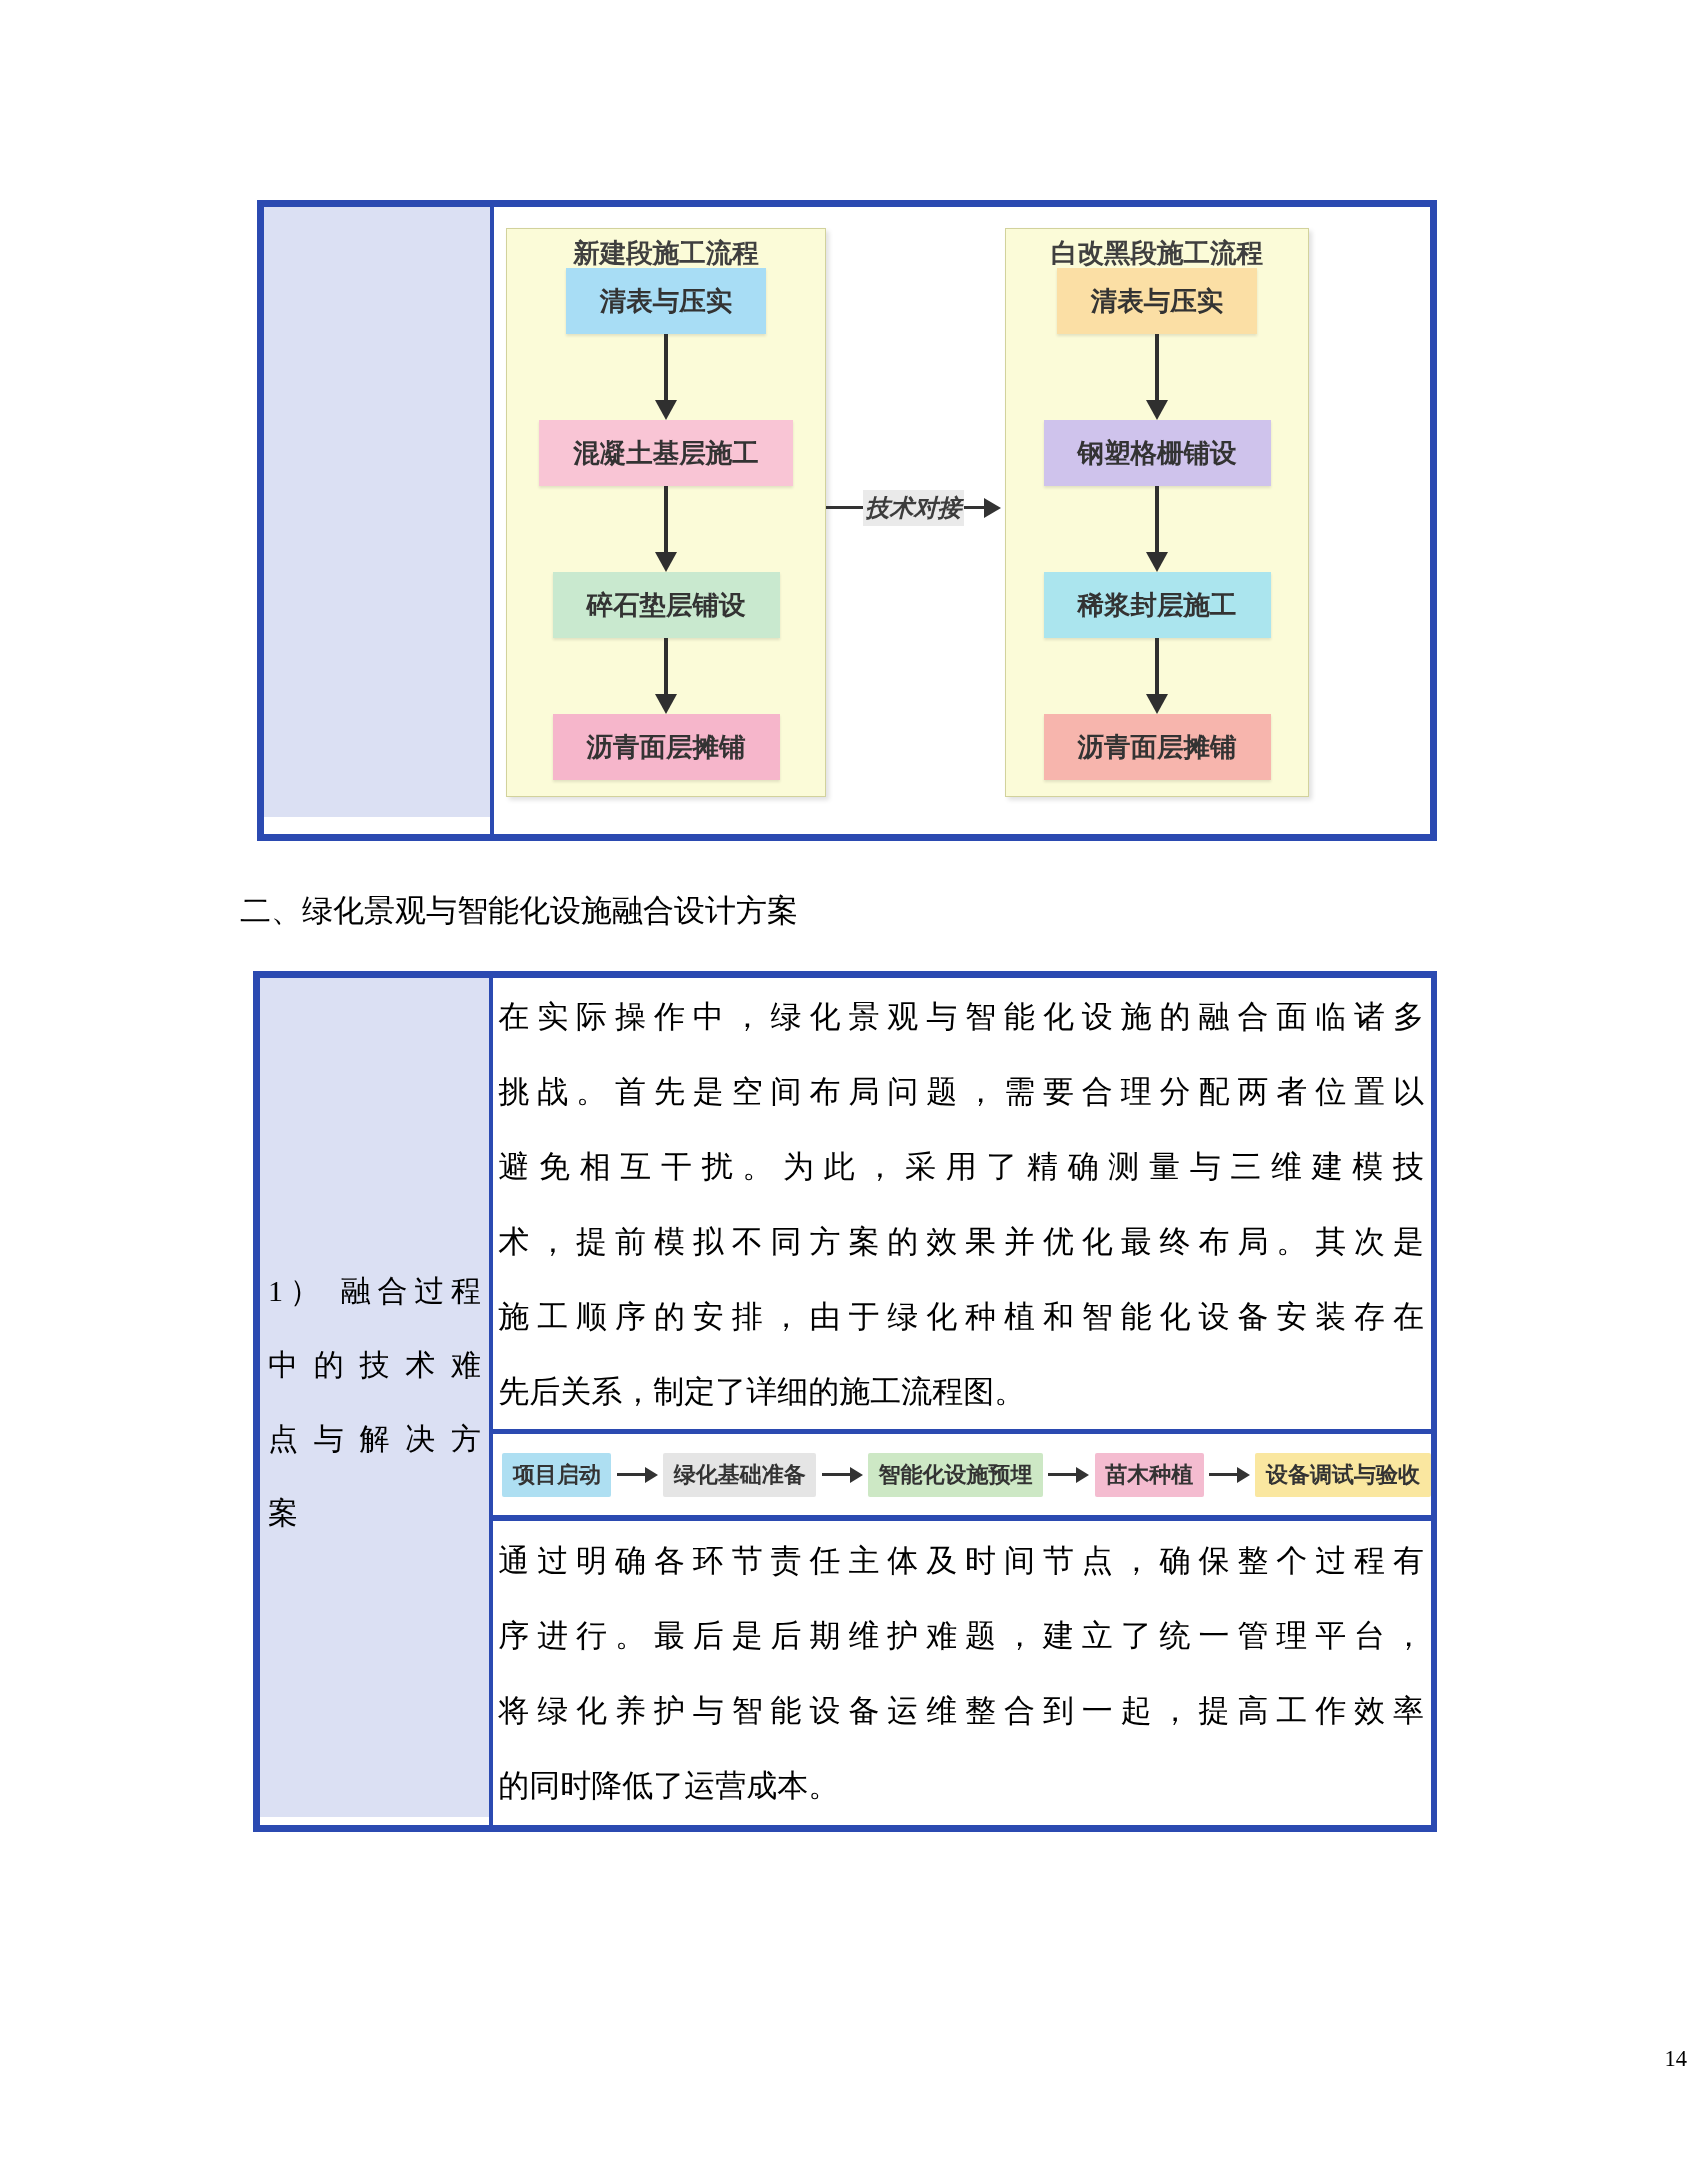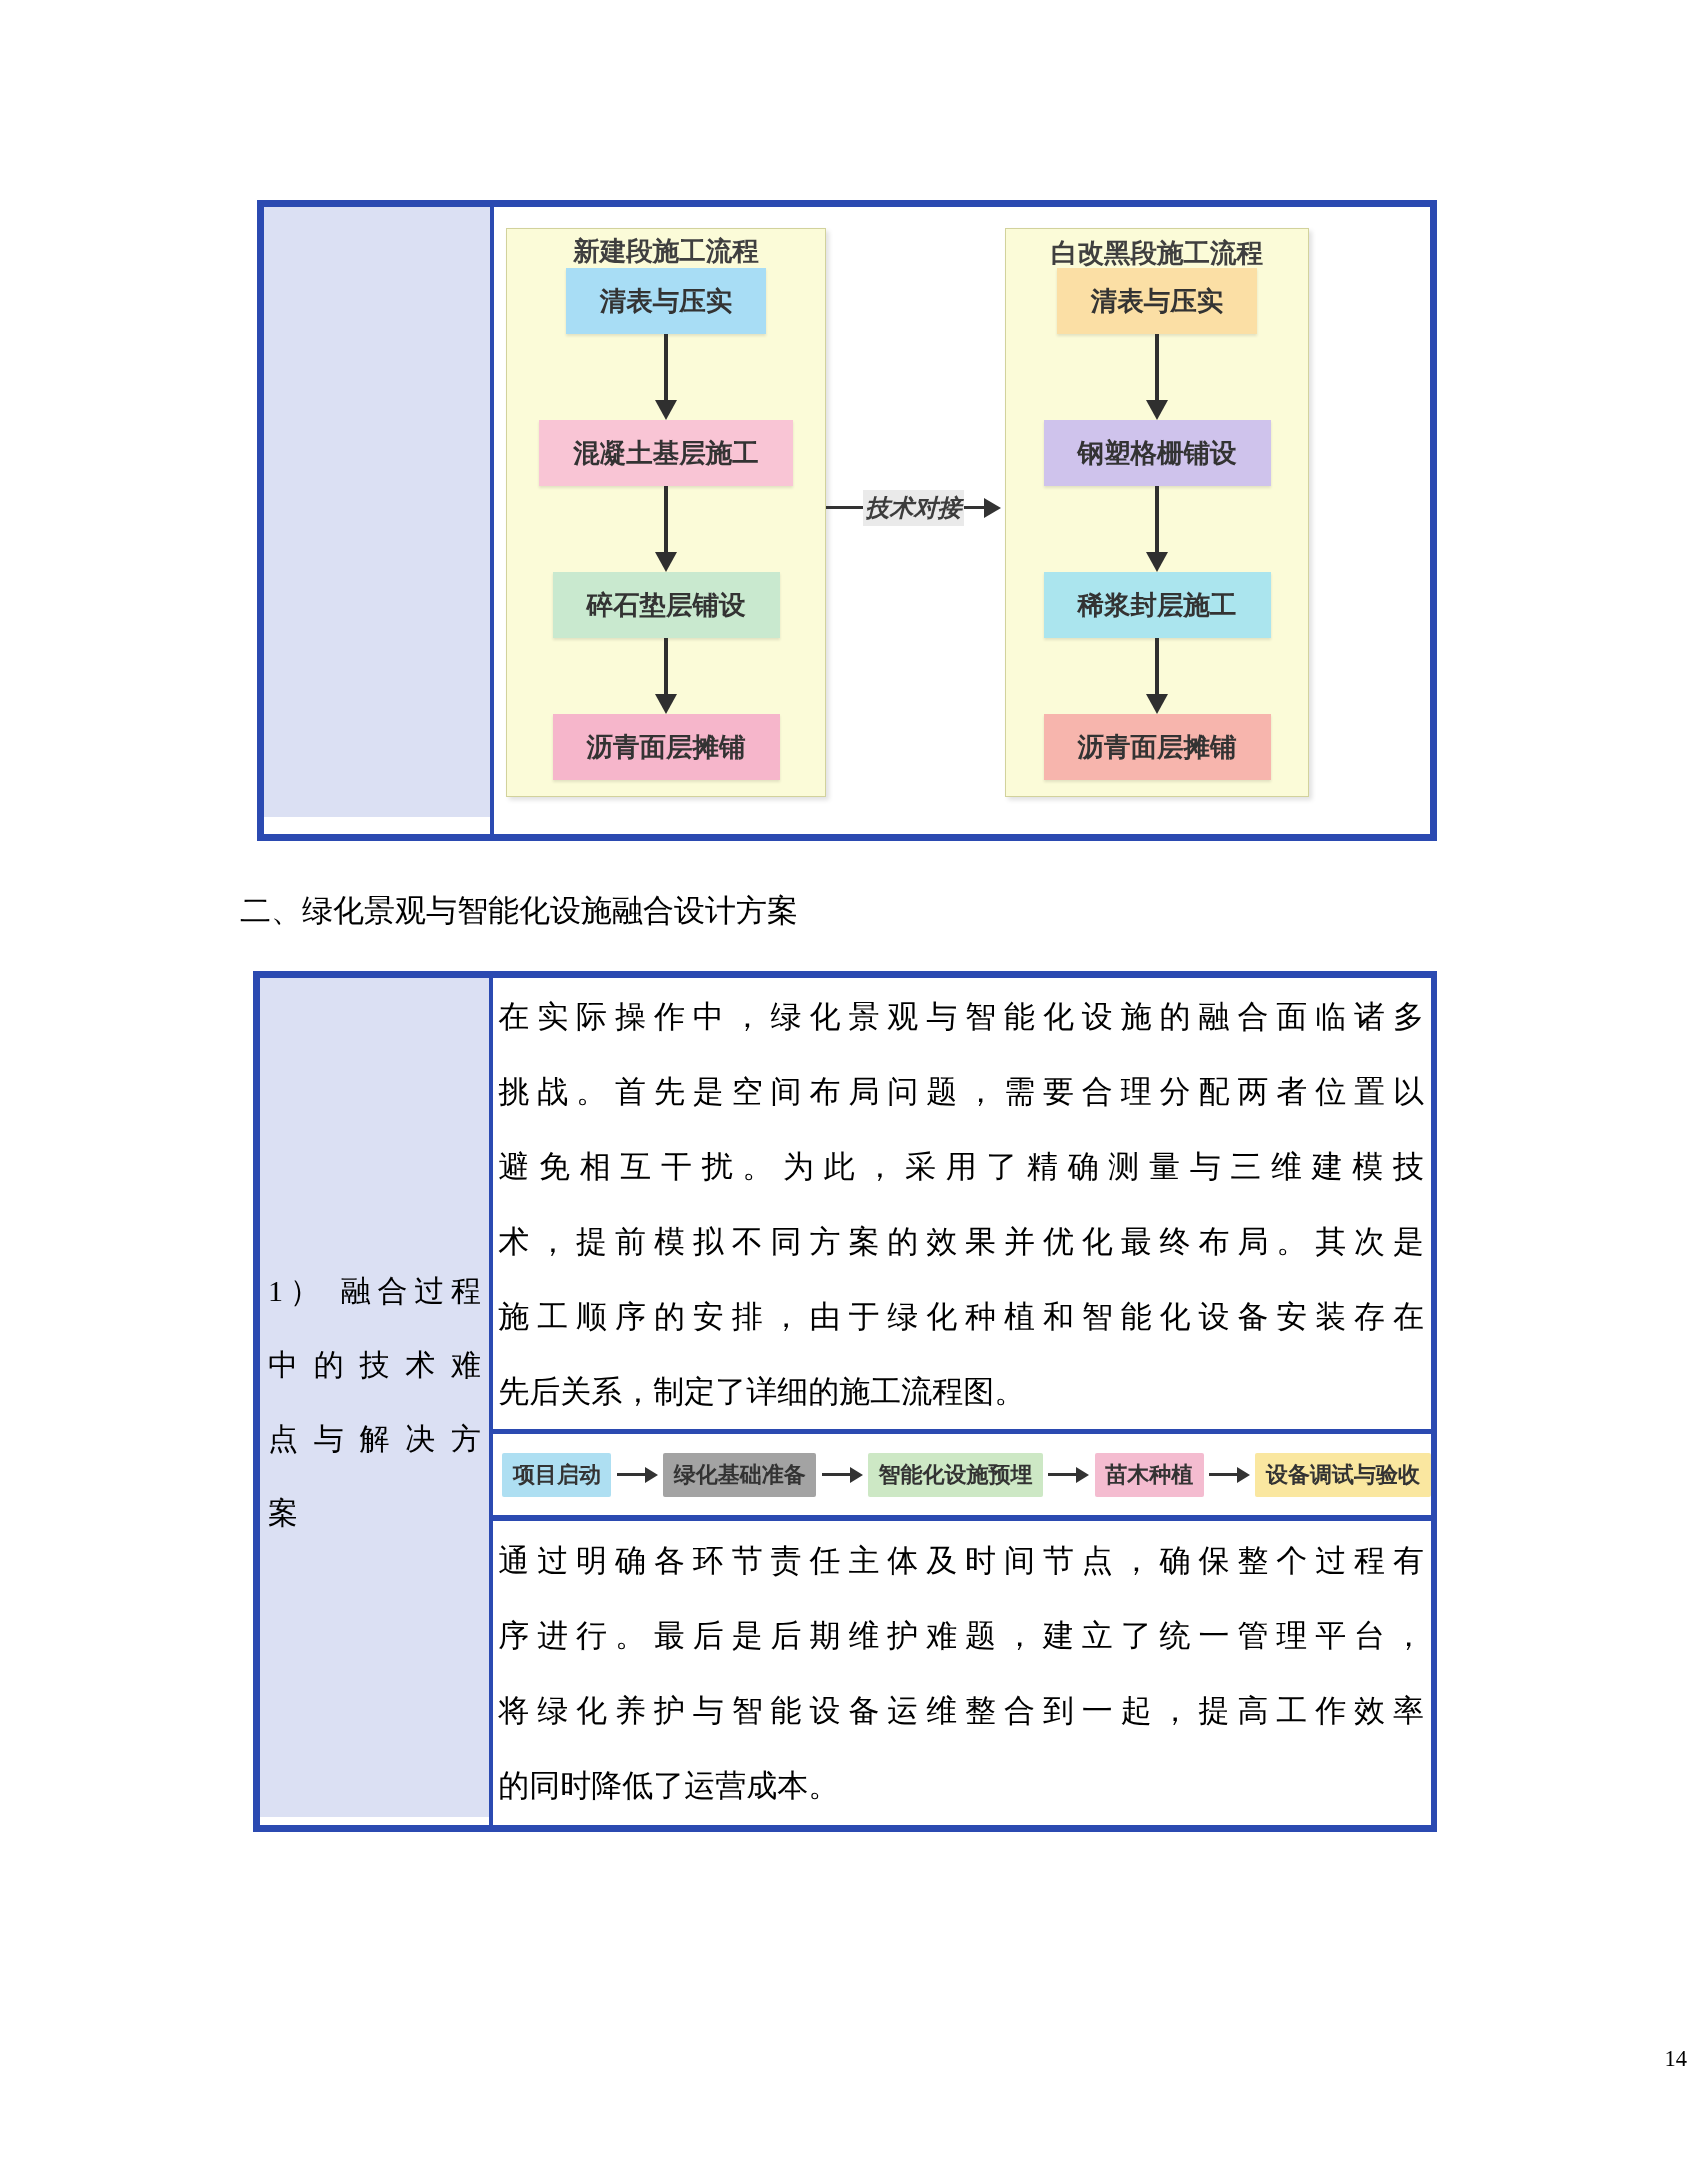--- a/index.html
+++ b/index.html
@@ -11,21 +11,21 @@
           box-sizing:border-box;border:7.3px solid #2b4ab1;display:flex;background:#fff;}
   .t1-left{width:226px;flex:none;box-sizing:content-box;border-right:4.6px solid #2b4ab1;
            background:#fff;
            background-image:linear-gradient(#dbe0f3,#dbe0f3);
            background-repeat:no-repeat;background-size:100% calc(100% - 17px);}
   .t1-right{flex:1;position:relative;background:#fff;}
 
   .panel{position:absolute;box-sizing:border-box;background:#fbfbd8;border:1.3px solid #d2d29c;
          box-shadow:2.6px 3.3px 4.6px rgba(0,0,0,.12);display:flex;flex-direction:column;align-items:center;
          font-family:"Liberation Sans","DejaVu Sans",sans-serif;}
-  .panel-left{left:12px;top:21px;width:320px;height:569px;font-family:Liberation Mono, monospace;}
+  .panel-left{left:12px;top:21px;width:320px;height:569px;}
   .panel-right{left:511px;top:21px;width:304px;height:569px;}
   .panel-title{margin-top:9.3px;height:30px;line-height:30px;font-size:26.5px;font-weight:600;color:#3f3f3f;}
   .fbox{height:66px;flex:none;display:flex;align-items:center;justify-content:center;
         padding:0 34px;font-size:26.5px;font-weight:600;color:#333;white-space:nowrap;
         box-shadow:0 2px 2.6px rgba(0,0,0,.10);}
   .varrow{flex:none;display:flex;flex-direction:column;align-items:center;}
   .varrow .stem{width:3.3px;background:#2f2f2f;flex:1;}
   .varrow .head{width:0;height:0;border-left:11.2px solid transparent;border-right:11.2px solid transparent;
                 border-top:20px solid #2f2f2f;}
   .va-a{height:86px;} .va-b{height:86px;} .va-c{height:76px;}
@@ -158,21 +158,21 @@
       </div>
 
       <div class="rdiv"></div>
 
       <div class="t2-rowB">
         <div class="mbox" style="background-color: rgb(174, 223, 242);">项目启动</div>
         <div class="harrow">
             <div class="stem"></div>
             <div class="head"></div>
           </div>
-        <div class="mbox" style="background-color: #a3a3a3;">绿化基础准备</div>
+        <div class="mbox" style="background-color: #e5e5e5;">绿化基础准备</div>
         <div class="harrow">
             <div class="stem"></div>
             <div class="head"></div>
           </div>
         <div class="mbox" style="background-color: rgb(205, 232, 197);">智能化设施预埋</div>
         <div class="harrow">
             <div class="stem"></div>
             <div class="head"></div>
           </div>
         <div class="mbox" style="background-color: rgb(244, 188, 208);">苗木种植</div>

